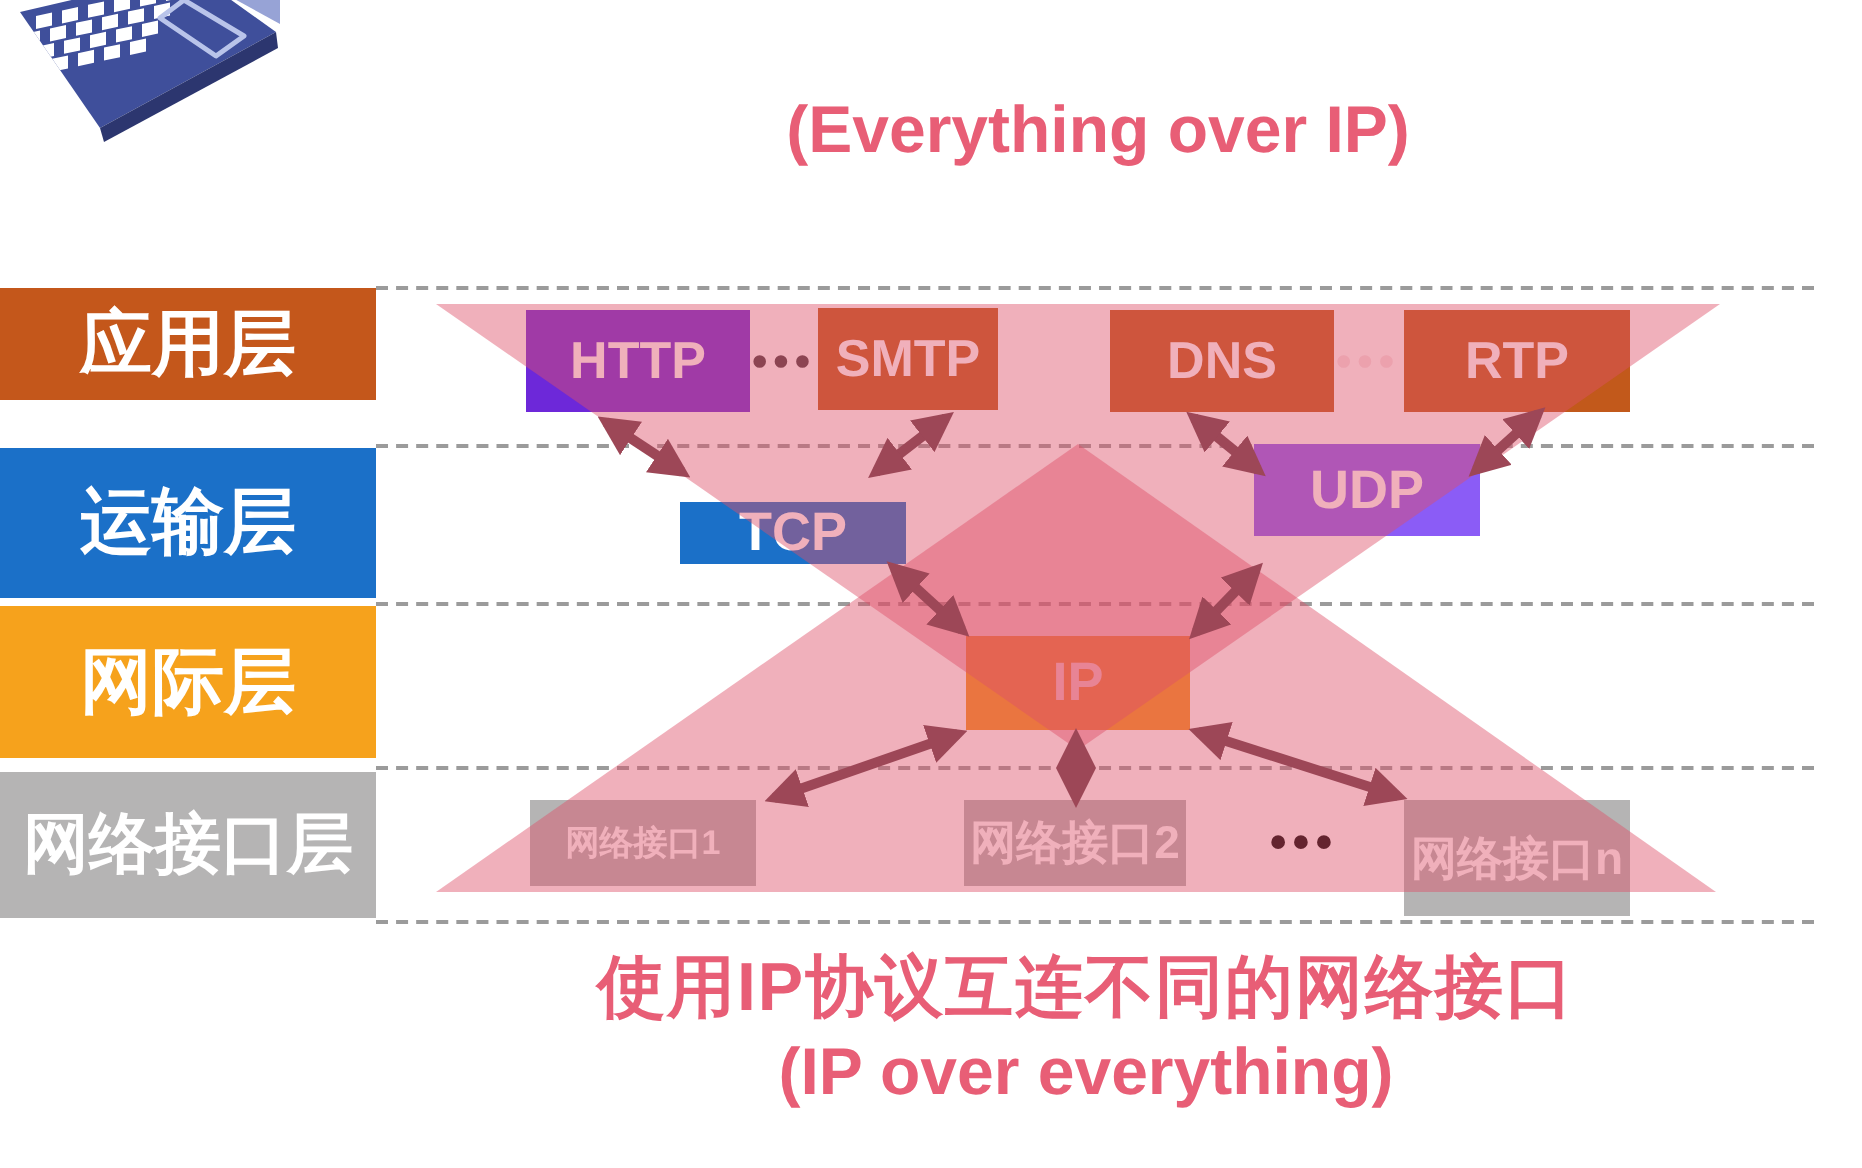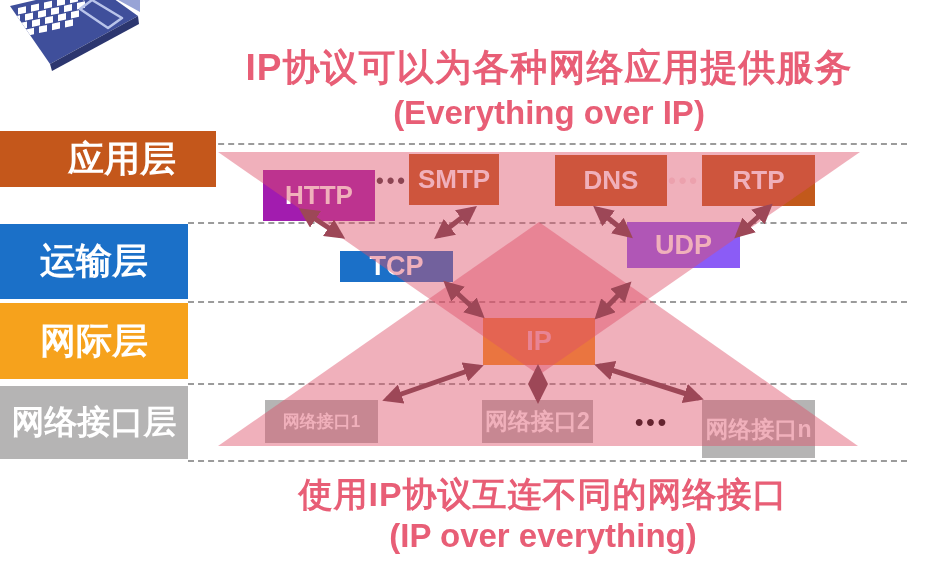--- a/index.html
+++ b/index.html
@@ -62,36 +62,35 @@
         <use href="#kk" x="13" y="32.2"></use>
         <use href="#kk" x="26" y="29.4"></use>
         <use href="#kk" x="39" y="26.6"></use>
         <use href="#kk" x="52" y="23.8"></use>
         <use href="#kk" x="65" y="21"></use>
     </g>
     <polygon points="92,0 122,18 108,28 80,9" fill="none" stroke="#b9c4ea" stroke-width="2.5" stroke-linejoin="round"></polygon>
   </svg>
 
   <div class="titles">
-    <div class="l1" style="color: rgb(232, 94, 118);">IP协议可以为各种网络应用提供服务</div>
     <div class="l2" style="color: rgb(232, 94, 118);">(Everything over IP)</div>
   </div>
 
-  <div class="layer" style="top: 131px; height: 56px; font-size: 36px; background: rgb(196, 87, 27); padding-left: 28px;">应用层</div>
+  <div class="layer" style="top: 144px; height: 56px; font-size: 36px; background: rgb(196, 87, 27);">应用层</div>
   <div class="layer" style="top: 224px; height: 75px; font-size: 36px; background: rgb(27, 112, 200);">运输层</div>
   <div class="layer" style="top: 303px; height: 76px; font-size: 36px; background: rgb(246, 162, 28);">网际层</div>
   <div class="layer" style="top: 386px; height: 73px; font-size: 33px; background: rgb(181, 180, 180);">网络接口层</div>
 
   <div class="dash" style="top:143px;"></div>
   <div class="dash" style="top:222px;"></div>
   <div class="dash" style="top:301px;"></div>
   <div class="dash" style="top:383px;"></div>
   <div class="dash" style="top:460px;"></div>
 
-  <div class="pbox" style="left: 263px; top: 170px; width: 112px; height: 51px; font-size: 26px; background: #a21caf;">HTTP</div>
+  <div class="pbox" style="left: 263px; top: 155px; width: 112px; height: 51px; font-size: 26px; background: #6d28d9;">HTTP</div>
   <div class="pbox" style="left: 409px; top: 154px; width: 90px; height: 51px; font-size: 26px; background: rgb(194, 89, 27);">SMTP</div>
   <div class="pbox" style="left: 555px; top: 155px; width: 112px; height: 51px; font-size: 26px; background: rgb(194, 89, 27);">DNS</div>
   <div class="pbox" style="left: 702px; top: 155px; width: 113px; height: 51px; font-size: 26px; background: rgb(194, 89, 27);">RTP</div>
 
   <div class="dots" style="left: 374px; top: 168px; width: 36px; font-size: 22px; color: rgb(74, 59, 65);">•••</div>
   <div class="dots" style="left: 666px; top: 168px; width: 36px; font-size: 22px; color: rgb(247, 227, 230);">•••</div>
 
   <div class="pbox" style="left: 340px; top: 239px; width: 113px; height: 31px; font-size: 27px; background: rgb(27, 112, 200); margin-top: 12px;">TCP</div>
   <div class="pbox" style="left: 627px; top: 222px; width: 113px; height: 46px; font-size: 27px; background: #8b5cf6;">UDP</div>
 

